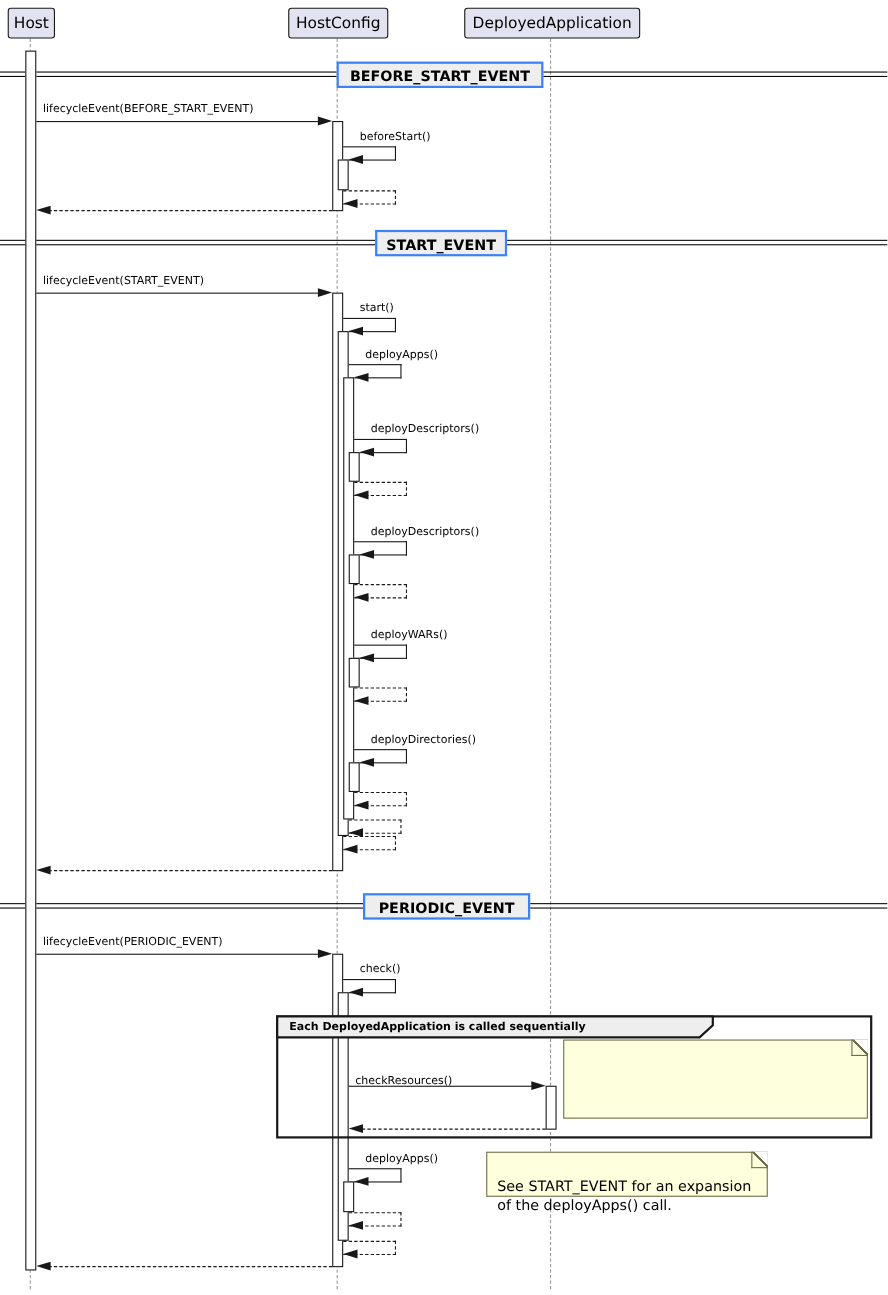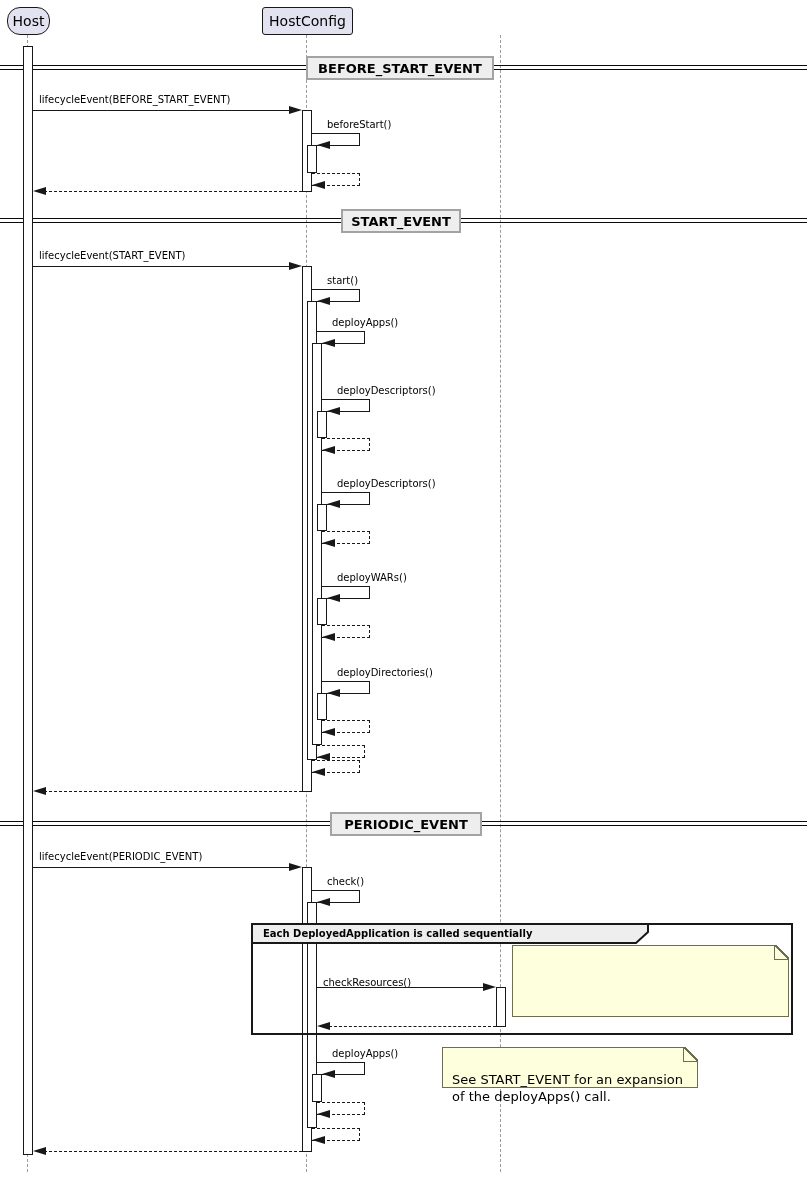--- a/index.html
+++ b/index.html
@@ -7,22 +7,22 @@
           font-family:"DejaVu Sans","Liberation Sans",sans-serif;color:#000;overflow:hidden;}
   .abs{position:absolute;box-sizing:border-box;}
   
   .life{width:0;border-left:1px dashed #9a9a9a;top:35px;height:1137px;}
   
   .pbox{height:28px;background:#E2E2F0;border:1.5px solid #181818;border-radius:3px;
         display:flex;align-items:center;justify-content:center;font-size:14px;top:7px;}
   
   .dvl{left:0;width:807px;height:0;border-top:1px solid #0a0a0a;}
   
-  .dvb{height:24px;background:#EEEEEE;border:2px solid #a3a3a3;font-weight:bold;font-size:13px;
-       display:flex;align-items:center;justify-content:center;white-space:nowrap;}
+  .dvb{height:24px;background:#EEEEEE;border:2px solid #3b82f6;font-weight:bold;font-size:13px;
+       display:flex;align-items:flex-end;justify-content:center;white-space:nowrap;}
   
   .bar{width:10px;background:#ffffff;border:1px solid #181818;}
   
   .mlabel{font-size:10px;white-space:nowrap;line-height:16px;}
   .bold{font-weight:bold;}
   
   .hline{height:0;border-top:1px solid #181818;}
   .dash{border-top-style:dashed;}
   
   .loop{width:48px;height:13px;border:1px solid #181818;border-left:none;}
@@ -169,20 +169,23 @@
   <div class="abs dvb" style="left:306px;top:56px;width:188px;">
     <span>BEFORE_START_EVENT</span>
   </div>
   <div class="abs dvb" style="left:341px;top:209px;width:120px;">
     <span>START_EVENT</span>
   </div>
   <div class="abs dvb" style="left:330px;top:812px;width:152px;">
     <span>PERIODIC_EVENT</span>
   </div>
 
-  <div class="abs pbox" style="left:7px;width:43px;border-radius:13px;">
+  <div class="abs pbox" style="left:7px;width:43px;">
     <span>Host</span>
   </div>
   <div class="abs pbox" style="left:262px;width:91px;">
     <span>HostConfig</span>
   </div>
+  <div class="abs pbox" style="left:422px;width:160px;">
+    <span>DeployedApplication</span>
+  </div>
 
 </div>
 
 </body></html>

